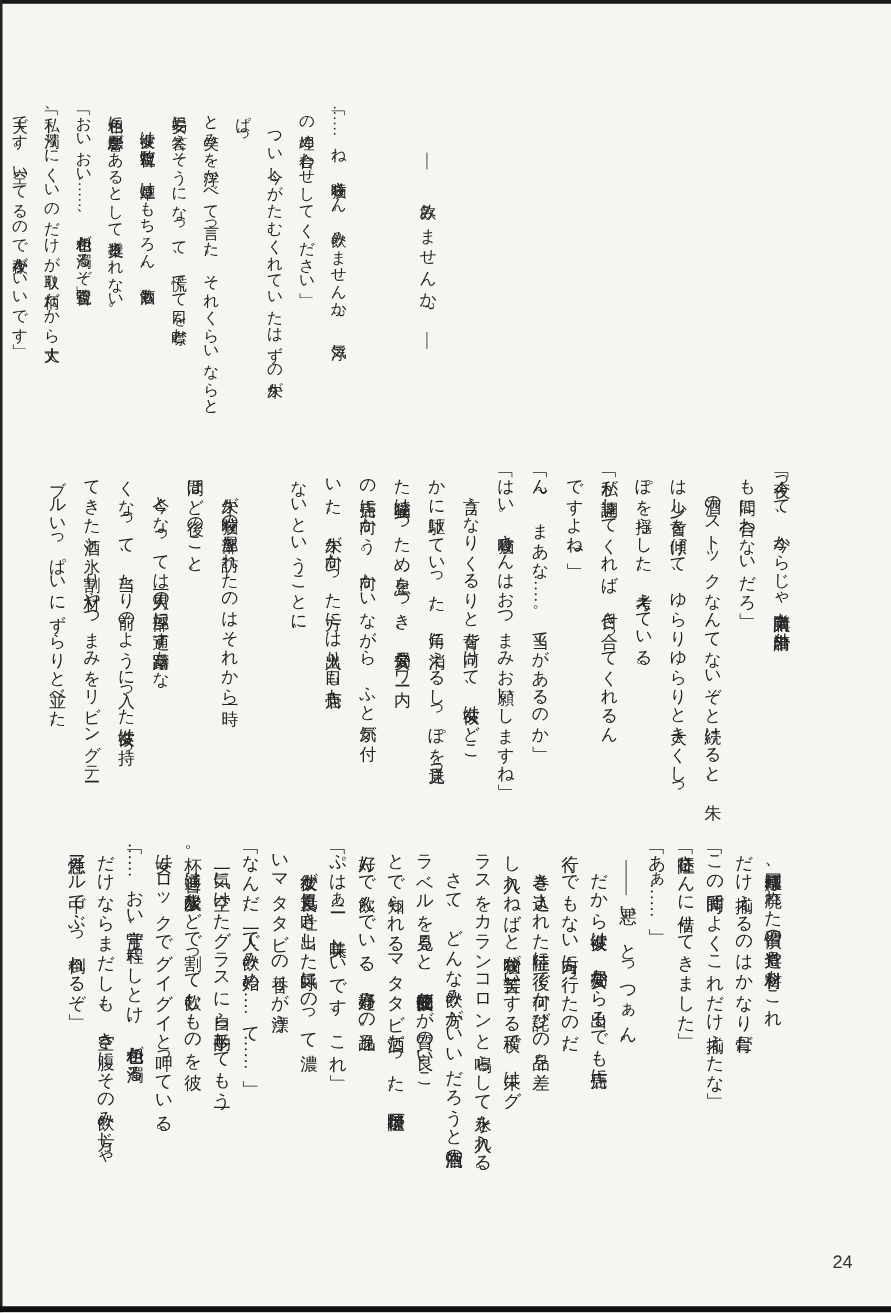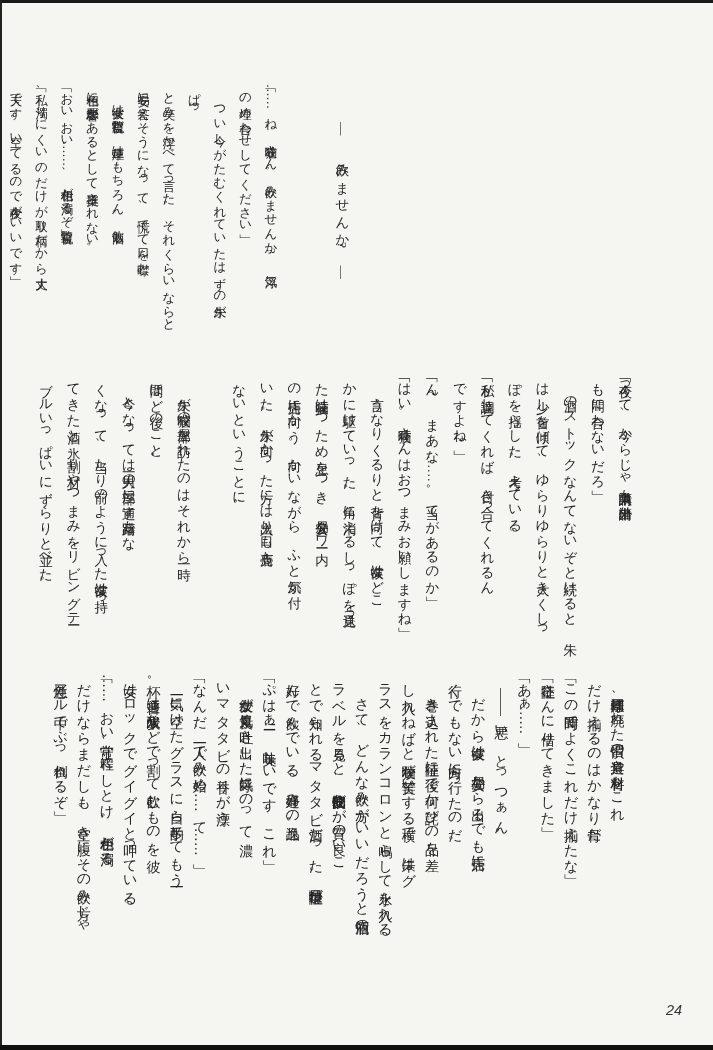--- a/index.html
+++ b/index.html
@@ -64,21 +64,20 @@
     letter-spacing: 2px;
     color: #2b2b2b;
   }
   .page-number {
     position: absolute;
     left: 666px;
     top: 1002px;
     font-family: "Liberation Sans", sans-serif;
     font-size: 14.5px;
     color: #333333;
-    font-style: italic;
   }
 </style>
 </head>
 <body>
 
 <div class="page">
   <div class="edge edge-top"></div>
   <div class="edge edge-left"></div>
   <div class="edge edge-bottom"></div>
 

